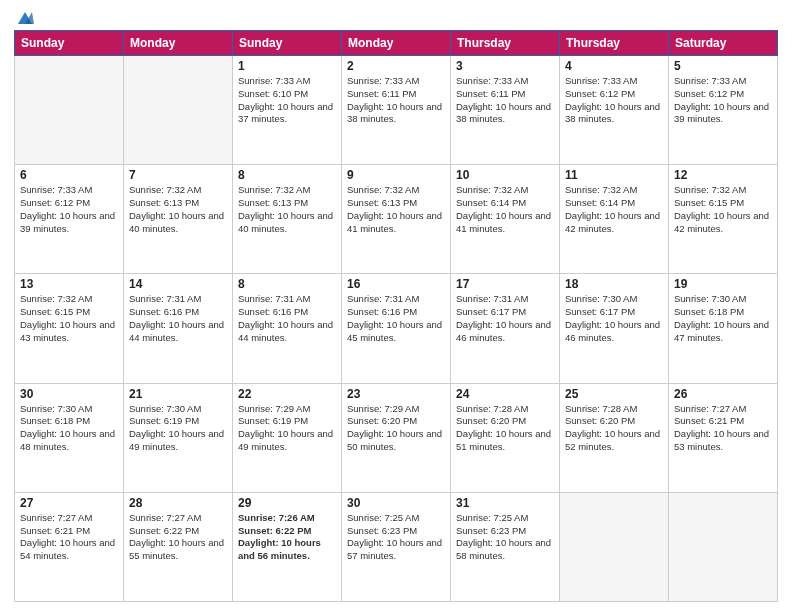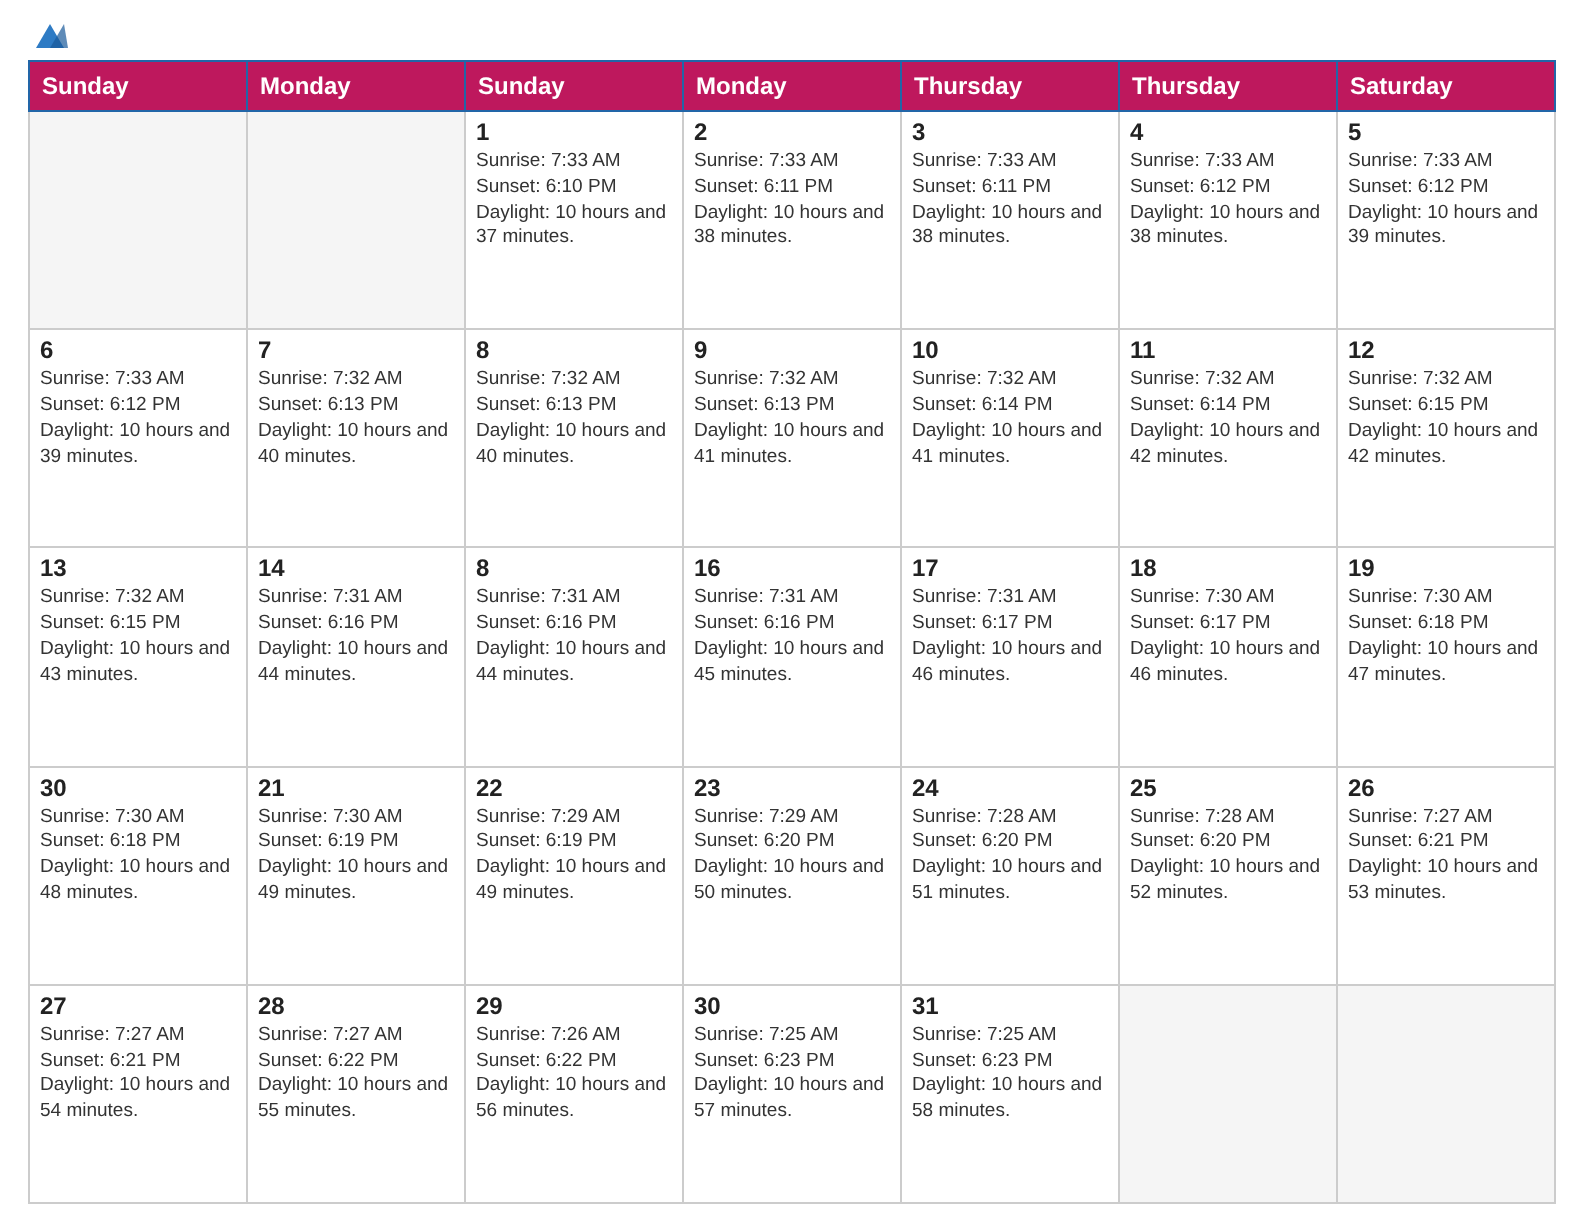--- a/index.html
+++ b/index.html
@@ -308,21 +308,21 @@
 Daylight: 10 hours and 54 minutes.</div>
           </td>
           <td>
             <div class="day-num">28</div>
             <div class="day-info" style="white-space: pre-line;">Sunrise: 7:27 AM
 Sunset: 6:22 PM
 Daylight: 10 hours and 55 minutes.</div>
           </td>
           <td>
             <div class="day-num">29</div>
-            <div class="day-info" style="white-space: pre-line;">Sunrise: 7:26 AM
+            <div class="day-info" style="white-space: pre-line; font-weight: bold;">Sunrise: 7:26 AM
 Sunset: 6:22 PM
 Daylight: 10 hours and 56 minutes.</div>
           </td>
           <td>
             <div class="day-num">30</div>
             <div class="day-info" style="white-space: pre-line;">Sunrise: 7:25 AM
 Sunset: 6:23 PM
 Daylight: 10 hours and 57 minutes.</div>
           </td>
           <td>

